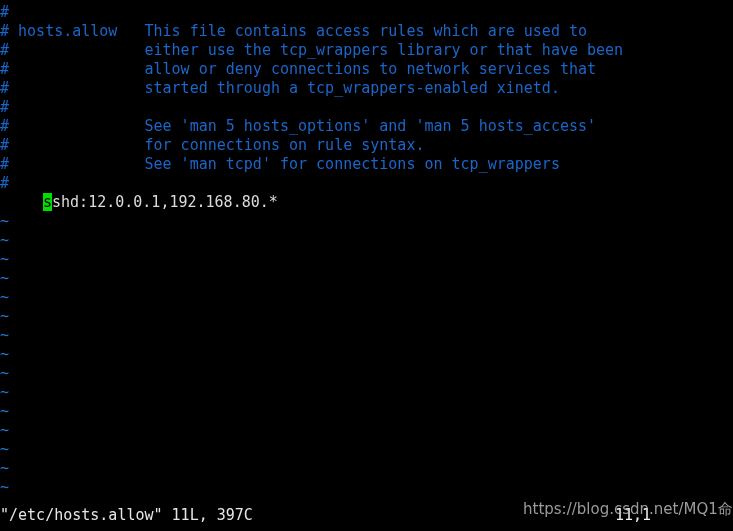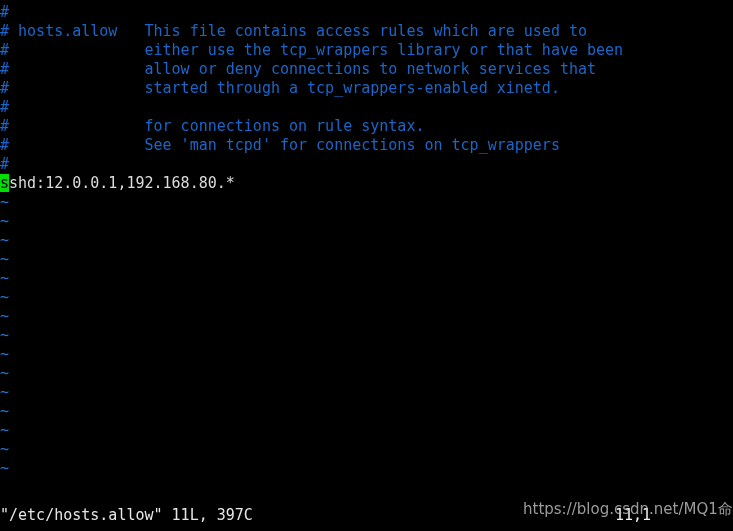--- a/index.html
+++ b/index.html
@@ -37,20 +37,21 @@
     line-height: 19px;
     white-space: pre;
     font-family: "DejaVu Sans Mono", "Liberation Mono", monospace;
     font-size: 15px;
   }
   .comment {
     color: #1b66c9;
   }
   .content {
     color: #dcdcdc;
+    margin-left: 43px;
   }
   .tilde {
     color: #2378d6;
   }
   .cursor {
     background: #00e000;
     color: #000000;
   }
   #statusline {
     position: absolute;
@@ -94,20 +95,21 @@
 <div id="terminal">
 
   <div id="buffer">
 
     <div class="line comment">#</div>
     <div class="line comment"># hosts.allow   This file contains access rules which are used to</div>
     <div class="line comment">#               either use the tcp_wrappers library or that have been</div>
     <div class="line comment">#               allow or deny connections to network services that</div>
     <div class="line comment">#               started through a tcp_wrappers-enabled xinetd.</div>
     <div class="line comment">#</div>
+    <div class="line comment">#               See 'man 5 hosts_options' and 'man 5 hosts_access'</div>
     <div class="line comment">#               for connections on rule syntax.</div>
     <div class="line comment">#               See 'man tcpd' for connections on tcp_wrappers</div>
     <div class="line comment">#</div>
 
     <div class="line content"><span class="cursor">s</span><span>shd:12.0.0.1,192.168.80.*</span></div>
 
     <div id="empty-lines">
         <div class="line tilde">~</div>
         <div class="line tilde">~</div>
         <div class="line tilde">~</div>

